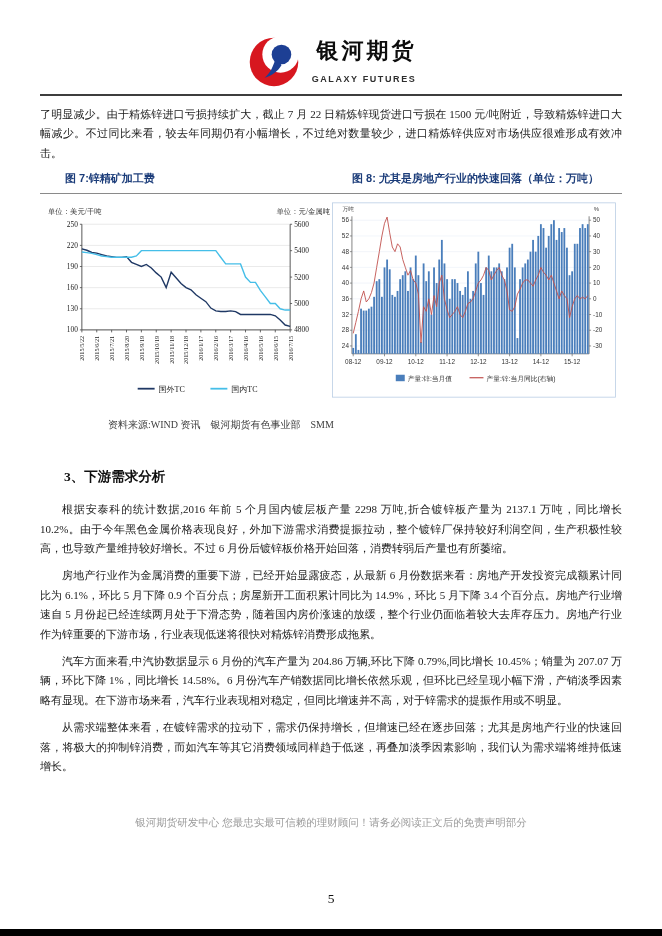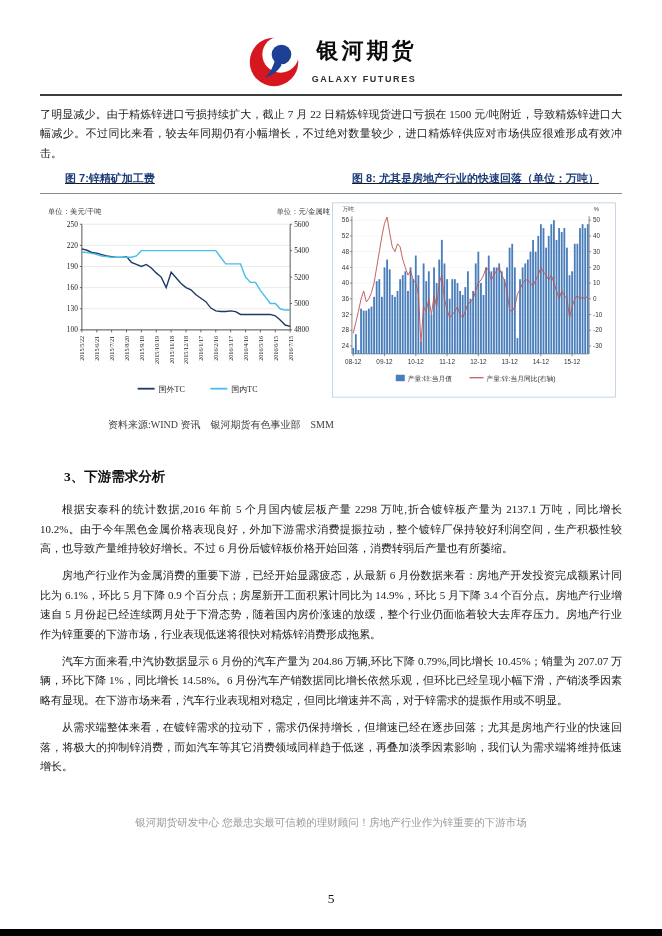--- a/index.html
+++ b/index.html
@@ -11,21 +11,21 @@
   .logo-text{display:flex;flex-direction:column;align-items:flex-end;}
   .logo-cn{font-family:"Liberation Sans","DejaVu Sans",sans-serif;font-weight:bold;
            font-size:22px;letter-spacing:3px;color:#0d0d0d;line-height:24px;}
   .logo-en{font-family:"Liberation Sans","DejaVu Sans",sans-serif;font-weight:bold;
            font-size:9px;letter-spacing:1.6px;color:#2e2e2e;margin-top:11px;}
   .rule{margin:2px 40px 0;border-top:2px solid #3d3d3d;}
   
   .content{padding:9px 40px 0;}
   .para{font-size:11px;line-height:19.4px;text-align:justify;margin:0 0 8px;text-indent:2em;}
   .para.no-indent{text-indent:0;}
-  .fig-titles{display:flex;margin-top:3px;font-family:"Liberation Sans","DejaVu Sans",sans-serif;text-decoration:underline;}
+  .fig-titles{display:flex;margin-top:3px;font-family:"Liberation Sans","DejaVu Sans",sans-serif;}
   .fig-titles .ft{width:50%;font-size:11px;font-weight:bold;color:#1c3d7a;}
   .fig-titles .ft.l{padding-left:25px;box-sizing:border-box;}
   .fig-titles .ft.r{padding-left:21px;box-sizing:border-box;}
   .fig-rule{border-top:1px solid #8a8a8a;margin-top:7px;}
   .charts{display:flex;justify-content:space-between;padding:8px 6px 0;height:196px;}
   .source{font-size:10px;color:#3d3d3d;margin:20px 0 0 68px;}
   .sec{font-size:13.5px;font-weight:bold;color:#0f0f0f;margin:36px 0 14px 24px;}
   
   .footer-row{position:absolute;left:40px;right:40px;top:816px;display:flex;justify-content:center;
               font-family:"Liberation Sans","DejaVu Sans",sans-serif;font-size:10.5px;color:#9b9b9b;}
@@ -308,17 +308,17 @@
 
     <h3 class="sec">3、下游需求分析</h3>
     <p class="para">根据安泰科的统计数据,2016 年前 5 个月国内镀层板产量 2298 万吨,折合镀锌板产量为 2137.1 万吨，同比增长 10.2%。由于今年黑色金属价格表现良好，外加下游需求消费提振拉动，整个镀锌厂保持较好利润空间，生产积极性较高，也导致产量维持较好增长。不过 6 月份后镀锌板价格开始回落，消费转弱后产量也有所萎缩。</p>
     <p class="para">房地产行业作为金属消费的重要下游，已经开始显露疲态，从最新 6 月份数据来看：房地产开发投资完成额累计同比为 6.1%，环比 5 月下降 0.9 个百分点；房屋新开工面积累计同比为 14.9%，环比 5 月下降 3.4 个百分点。房地产行业增速自 5 月份起已经连续两月处于下滑态势，随着国内房价涨速的放缓，整个行业仍面临着较大去库存压力。房地产行业作为锌重要的下游市场，行业表现低迷将很快对精炼锌消费形成拖累。</p>
     <p class="para">汽车方面来看,中汽协数据显示 6 月份的汽车产量为 204.86 万辆,环比下降 0.79%,同比增长 10.45%；销量为 207.07 万辆，环比下降 1%，同比增长 14.58%。6 月份汽车产销数据同比增长依然乐观，但环比已经呈现小幅下滑，产销淡季因素略有显现。在下游市场来看，汽车行业表现相对稳定，但同比增速并不高，对于锌需求的提振作用或不明显。</p>
     <p class="para">从需求端整体来看，在镀锌需求的拉动下，需求仍保持增长，但增速已经在逐步回落；尤其是房地产行业的快速回落，将极大的抑制锌消费，而如汽车等其它消费领域同样趋于低迷，再叠加淡季因素影响，我们认为需求端将维持低速增长。</p>
   </main>
 
   <div class="footer-row">
     <span>银河期货研发中心 您最忠实最可信赖的理财顾问！</span>
-    <span>房地产行业作为锌重要的下游市场</span>
+    <span>请务必阅读正文后的免责声明部分</span>
   </div>
   <div class="pageno">5</div>
   <div class="bottom-bar"></div>
 </div>
 
 </body></html>

